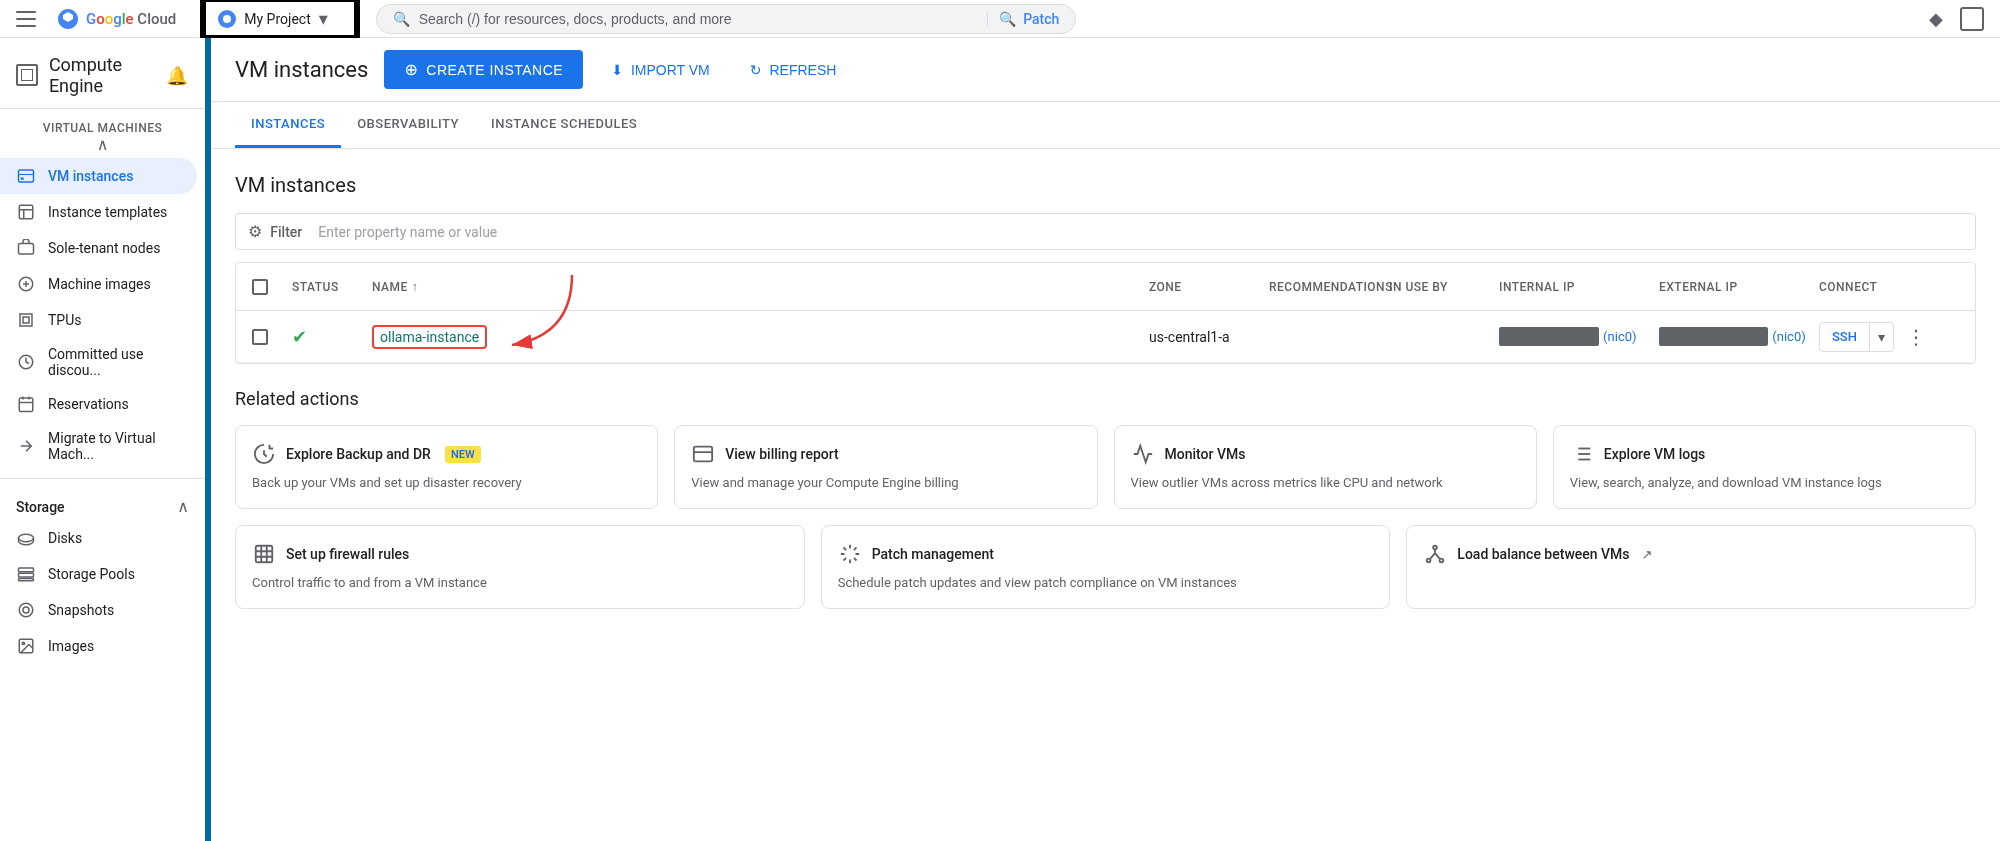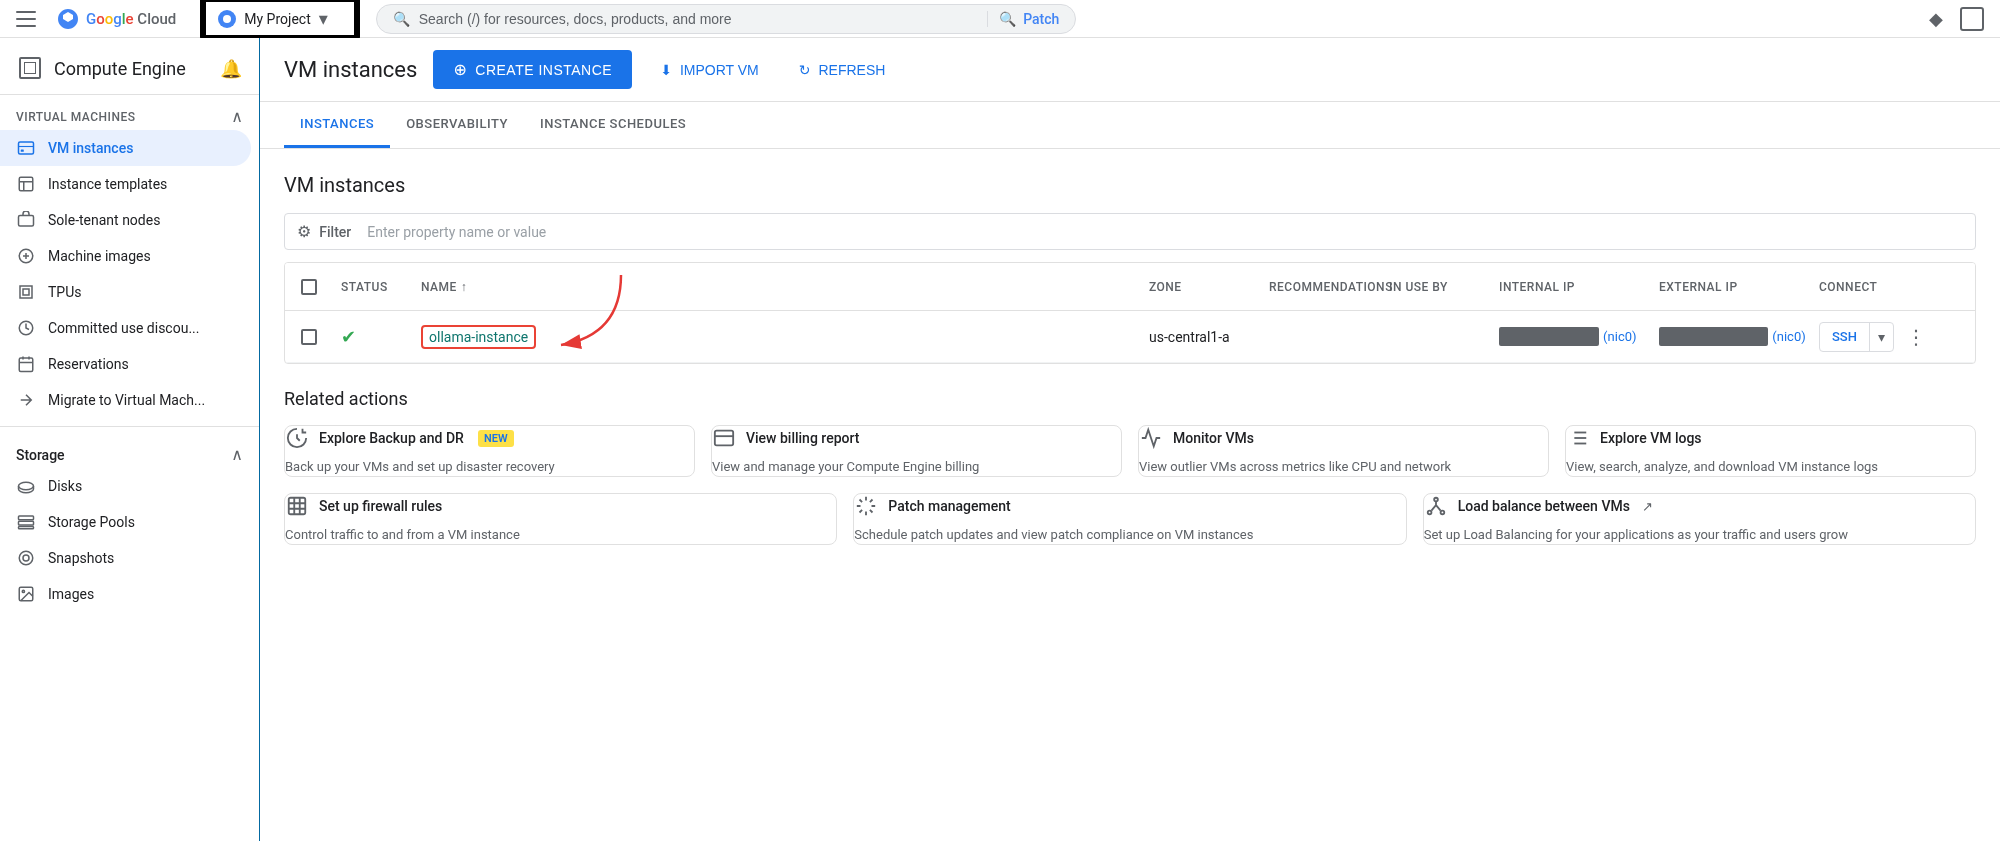--- a/index.html
+++ b/index.html
@@ -20,29 +20,29 @@
     .search-bar input::placeholder { color: #5f6368; }
     .search-btn { display: flex; align-items: center; gap: 6px; color: #4285f4; font-size: 14px; font-weight: 500; cursor: pointer; border-left: 1px solid #dadce0; padding-left: 12px; }
     .topbar-right { margin-left: auto; display: flex; align-items: center; gap: 12px; }
     .diamond-icon { width: 24px; height: 24px; display: flex; align-items: center; justify-content: center; color: #5f6368; font-size: 18px; cursor: pointer; }
     .square-icon { width: 24px; height: 24px; border: 2px solid #5f6368; border-radius: 3px; cursor: pointer; }
 
     
     .main-layout { display: flex; flex: 1; overflow: hidden; }
 
     
-    .sidebar { width: 260px; border-right: 1px solid #0369a1; overflow-y: auto; flex-shrink: 0; background: #fff; }
+    .sidebar { width: 211px; border-right: 6px solid #0369a1; overflow-y: auto; flex-shrink: 0; background: #fff; }
     .sidebar-header { display: flex; align-items: center; gap: 10px; padding: 16px 16px 12px; border-bottom: 1px solid #e0e0e0; }
     .sidebar-header-icon { width: 28px; height: 28px; display: flex; align-items: center; justify-content: center; }
     .cpu-icon { width: 22px; height: 22px; border: 2.5px solid #5f6368; border-radius: 2px; position: relative; display: inline-block; }
     .cpu-icon::before { content: ''; position: absolute; top: 3px; left: 3px; right: 3px; bottom: 3px; border: 1.5px solid #5f6368; }
     .sidebar-title { font-size: 18px; font-weight: 400; color: #202124; }
     .sidebar-bell { margin-left: auto; color: #4285f4; font-size: 18px; cursor: pointer; }
 
-    .sidebar-section-header { display: flex; align-items: center; justify-content: space-between; padding: 12px 16px 4px; }
+    .sidebar-section-header { display: flex; align-items: center; justify-content: space-between; padding: 12px 16px 4px; flex-direction: column; }
     .sidebar-section-title { font-size: 12px; font-weight: 500; color: #5f6368; text-transform: uppercase; letter-spacing: 0.5px; }
     .sidebar-chevron { font-size: 16px; color: #5f6368; cursor: pointer; }
 
     .sidebar-item { display: flex; align-items: center; gap: 12px; padding: 8px 16px; cursor: pointer; border-radius: 0 24px 24px 0; margin-right: 8px; }
     .sidebar-item.active { background: #e8f0fe; }
     .sidebar-item-label { font-size: 14px; color: #202124; }
     .sidebar-item.active .sidebar-item-label { color: #1a73e8; font-weight: 500; }
     .sidebar-item-icon { width: 20px; height: 20px; display: flex; align-items: center; justify-content: center; flex-shrink: 0; }
     .sidebar-item.active .sidebar-item-icon { color: #1a73e8; }
     .sidebar-item-icon svg { width: 18px; height: 18px; }
@@ -85,21 +85,21 @@
     .nic-link { color: #1a73e8; font-size: 13px; cursor: pointer; }
     .ssh-btn { display: flex; align-items: center; border: 1px solid #dadce0; border-radius: 4px; overflow: hidden; }
     .ssh-text { padding: 6px 12px; font-size: 13px; color: #1a73e8; cursor: pointer; font-weight: 500; }
     .ssh-chevron { padding: 6px 8px; border-left: 1px solid #dadce0; cursor: pointer; color: #5f6368; }
     .more-btn { cursor: pointer; color: #5f6368; font-size: 20px; padding: 4px 8px; border-radius: 50%; }
 
     
     .related-actions-title { font-size: 18px; font-weight: 400; color: #202124; margin: 24px 0 16px; }
     .actions-grid { display: grid; grid-template-columns: repeat(4, 1fr); gap: 16px; }
     .actions-grid-bottom { display: grid; grid-template-columns: repeat(3, 1fr); gap: 16px; margin-top: 0; }
-    .action-card { border: 1px solid #e0e0e0; border-radius: 8px; cursor: pointer; display: flex; flex-direction: column; gap: 8px; }
+    .action-card { border: 1px solid #e0e0e0; border-radius: 8px; padding: 16px; cursor: pointer; display: flex; flex-direction: column; gap: 8px; }
     .action-card-header { display: flex; align-items: center; gap: 10px; }
     .action-card-icon { width: 24px; height: 24px; display: flex; align-items: center; justify-content: center; color: #5f6368; font-size: 18px; flex-shrink: 0; }
     .action-card-title { font-size: 14px; font-weight: 500; color: #202124; }
     .action-card-desc { font-size: 13px; color: #5f6368; line-height: 1.4; }
     .badge-new { background: #fde047; color: #1a73e8; font-size: 11px; font-weight: 600; padding: 2px 6px; border-radius: 3px; margin-left: 4px; }
 
     
     .checkbox { width: 16px; height: 16px; border: 2px solid #5f6368; border-radius: 2px; cursor: pointer; }
 
     
@@ -488,19 +488,18 @@
               <svg width="22" height="22" viewBox="0 0 24 24" fill="none" stroke="#5f6368" stroke-width="2">
                   <circle cx="12" cy="5" r="2"></circle>
                   <circle cx="5" cy="19" r="2"></circle>
                   <circle cx="19" cy="19" r="2"></circle>
                   <path d="M12 7v4M12 11l-5 6M12 11l5 6"></path>
                 </svg>
             </div>
             <span class="action-card-title">Load balance between VMs</span>
             <span style="color:#5f6368; font-size:13px; margin-left:2px;">↗</span>
           </div>
-          <div class="action-card-desc">Set up Load Balancing for your applications as your traffic and users grow</div>
         </div>
       </div>
 
     </div>
   </div>
 </div>
 
 </body></html>

